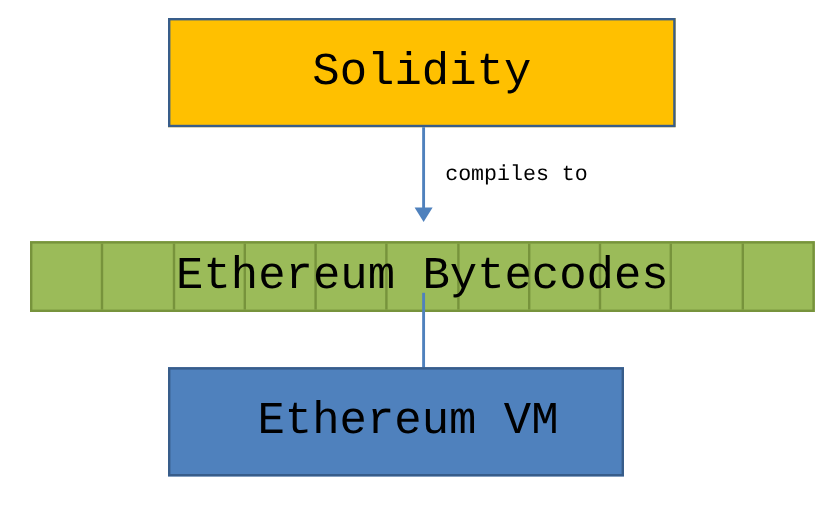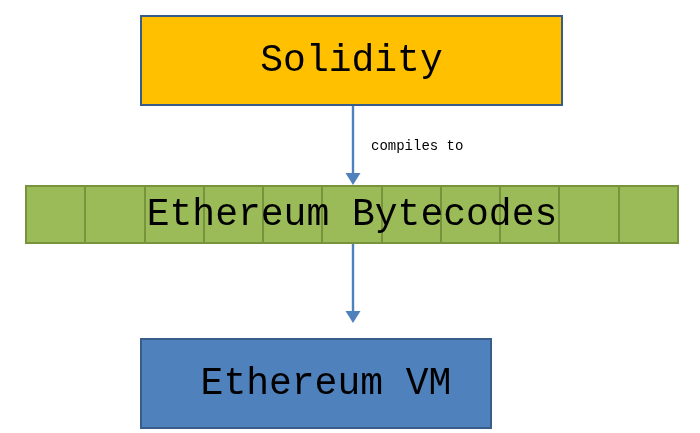--- a/index.html
+++ b/index.html
@@ -26,28 +26,28 @@
     font-size: 38px;
     letter-spacing: 0px;
   }
   .node-solidity {
     left: 140px; top: 15px;
     width: 423px; height: 91px;
     background: var(--solidity-fill, #FFC000);
     border: 2px solid var(--solidity-border, #385D8A);
   }
   .node-evm {
-    left: 140px; top: 338px;
-    width: 352px; height: 91px;
+    left: 140px; top: 306px;
+    width: 380px; height: 91px;
     background: var(--evm-fill, #4F81BD);
     border: 2px solid var(--evm-border, #385D8A);
     padding-left: 20px;
   }
   .node-bytecodes {
-    left: 25px; top: 185px;
+    left: 25px; top: 201px;
     width: 654px; height: 59px;
     background: var(--bytecodes-fill, #9BBB59);
     border: 2px solid var(--bytecodes-border, #77933C);
   }
   .segments {
     position: absolute;
     left: 0; top: 0; right: 0; bottom: 0;
     display: flex;
   }
   .seg {
@@ -60,21 +60,21 @@
   .bar-label {
     position: relative;
     z-index: 1;
   }
   .edge-arrow {
     position: absolute;
     overflow: visible;
   }
   .edge-label {
     position: absolute;
-    font-size: 14px;
+    font-size: 18px;
     color: var(--text, #000000);
     white-space: nowrap;
     line-height: 20px;
   }
   .label-compiles { left: 371px; top: 136px; }
   .label-executed { left: 371px; top: 276px; }
 </style>
 </head>
 <body>
 

